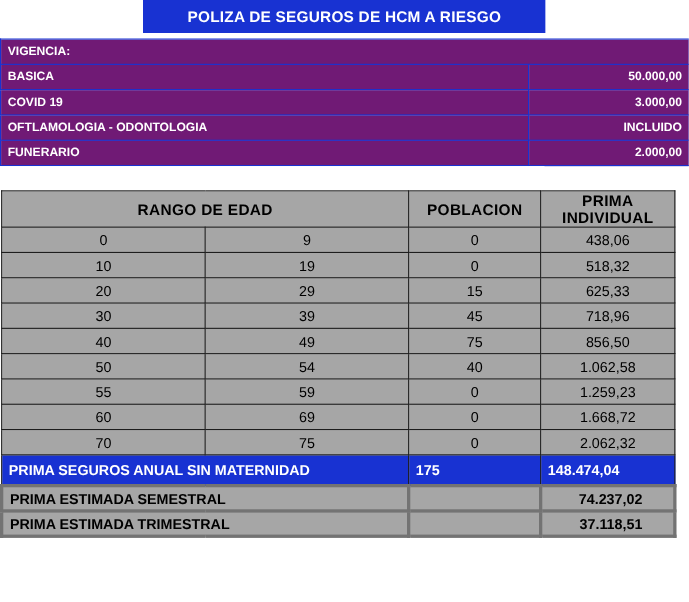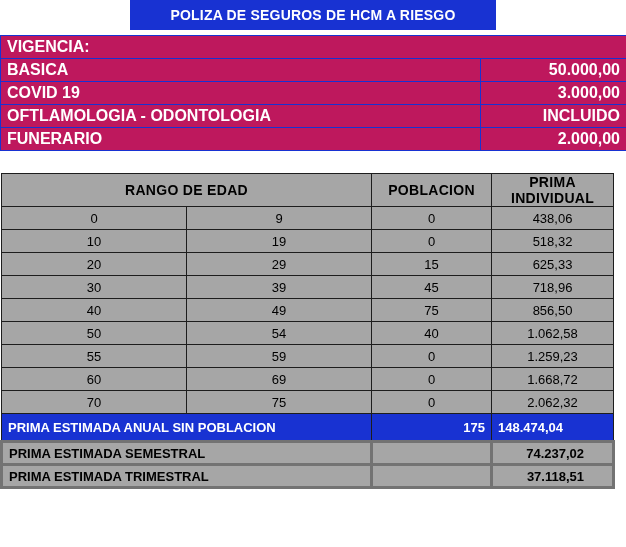--- a/index.html
+++ b/index.html
@@ -42,24 +42,24 @@
   .title-spacer {
     background: #ffffff;
   }
 
   
   .cover-table {
     width: 626px;
     margin-top: 5px;
   }
   .cover-table td {
-    background: #be185d;
+    background: #701a75;
     color: #ffffff;
     font-weight: bold;
-    font-size: 16px;
+    font-size: 11px;
     height: 22px;
     padding: 0 6px;
     border: 1px solid #1832d2;
   }
   .cover-label { text-align: left; }
   .cover-value { text-align: right; }
 
   .gap-row { height: 22px; background: #ffffff; }
 
   
@@ -92,21 +92,21 @@
   
   .total-row td {
     background: #1832d2;
     color: #ffffff;
     font-weight: bold;
     font-size: 13px;
     height: 26px;
     border: 1px solid #1d1d1d;
   }
   .total-row td.label { text-align: left; padding-left: 6px; }
-  .total-row td.center { text-align: right; margin-top: 48px; }
+  .total-row td.center { text-align: left; margin-top: 48px; }
   .total-row td.right { text-align: left; padding-right: 14px; }
 
   .sub-row td {
     background: #a6a6a6;
     color: #000000;
     font-weight: bold;
     font-size: 13px;
     height: 20px;
     border: 3px solid #737373;
   }
@@ -230,21 +230,21 @@
       <td class="num-right">1.668,72</td>
     </tr>
     <tr>
       <td>70</td>
       <td>75</td>
       <td>0</td>
       <td class="num-right">2.062,32</td>
     </tr>
 
     <tr class="total-row">
-      <td class="label" colspan="2">PRIMA ESTIMADA ANUAL SIN POBLACION</td>
+      <td class="label" colspan="2">PRIMA SEGUROS ANUAL SIN MATERNIDAD</td>
       <td class="center">175</td>
       <td class="right">148.474,04</td>
     </tr>
     <tr class="sub-row">
       <td class="label" colspan="2">PRIMA ESTIMADA SEMESTRAL</td>
       <td class="blank"></td>
       <td class="right">74.237,02</td>
     </tr>
     <tr class="sub-row">
       <td class="label" colspan="2">PRIMA ESTIMADA TRIMESTRAL</td>

